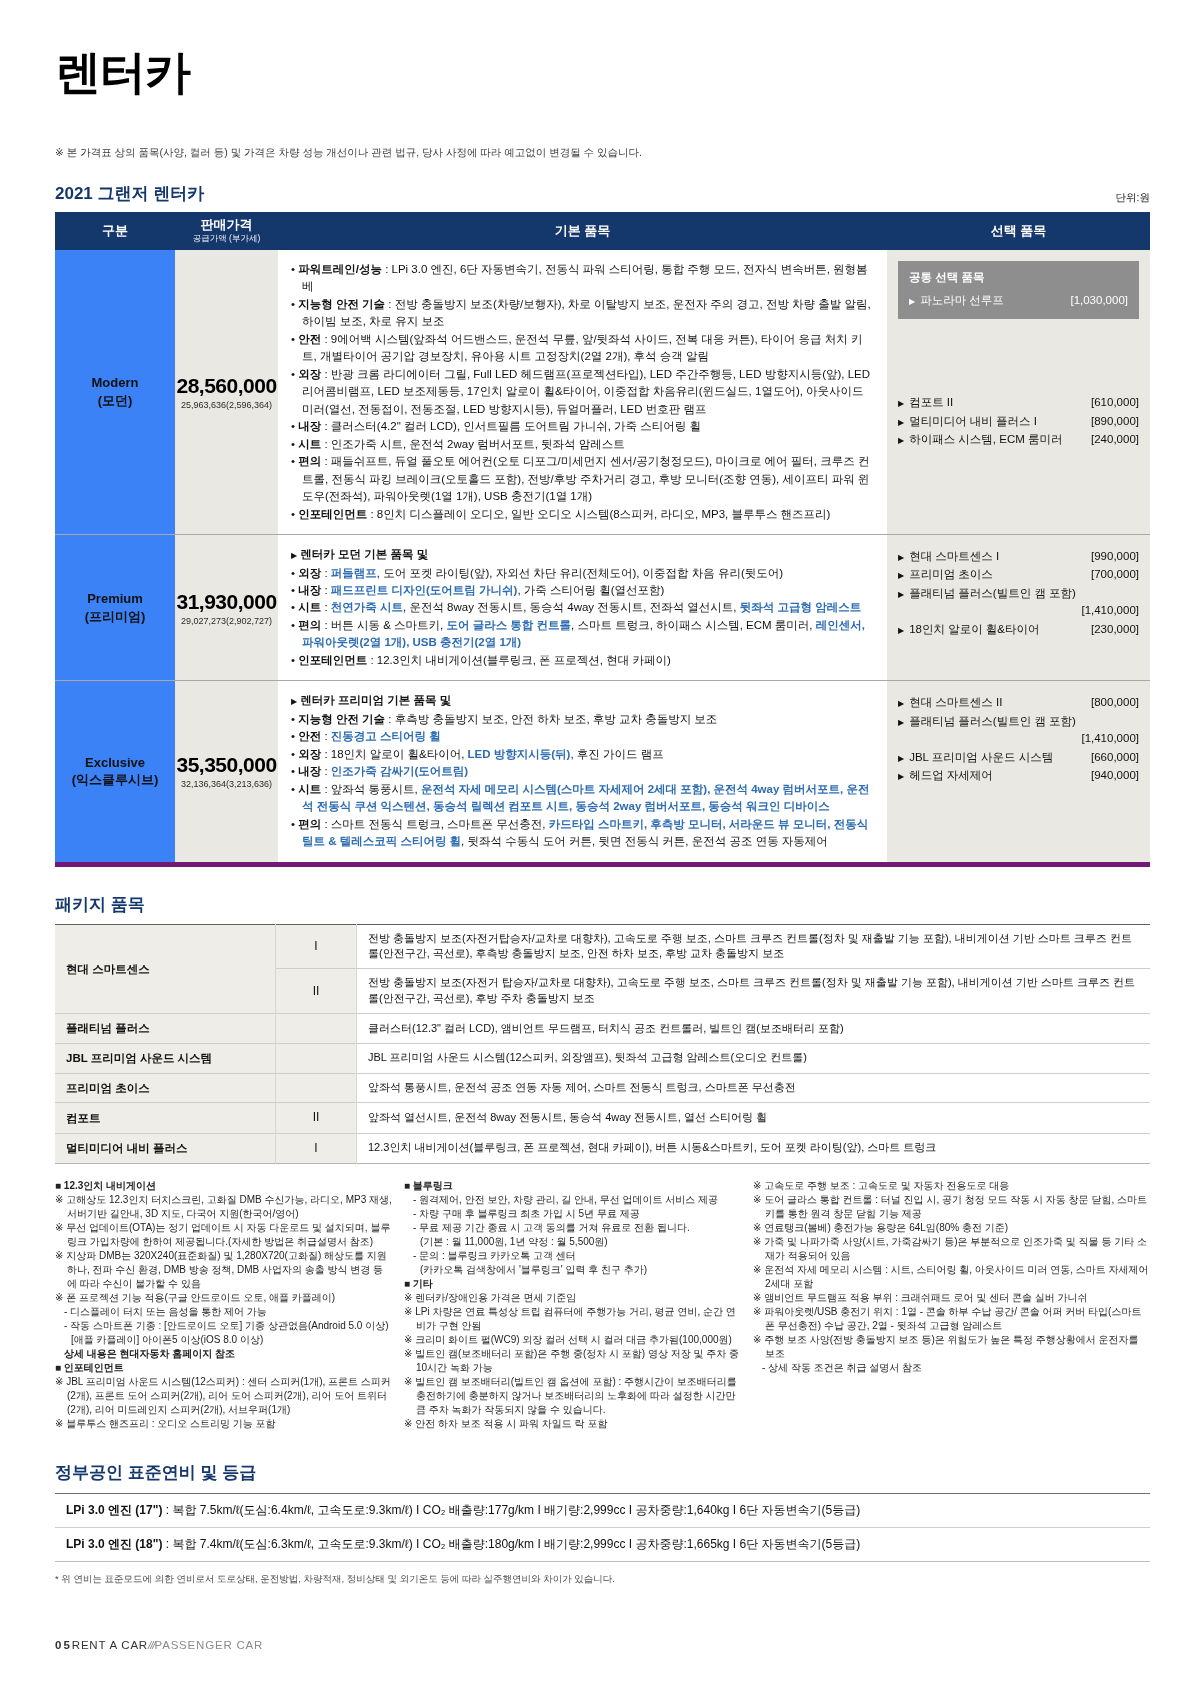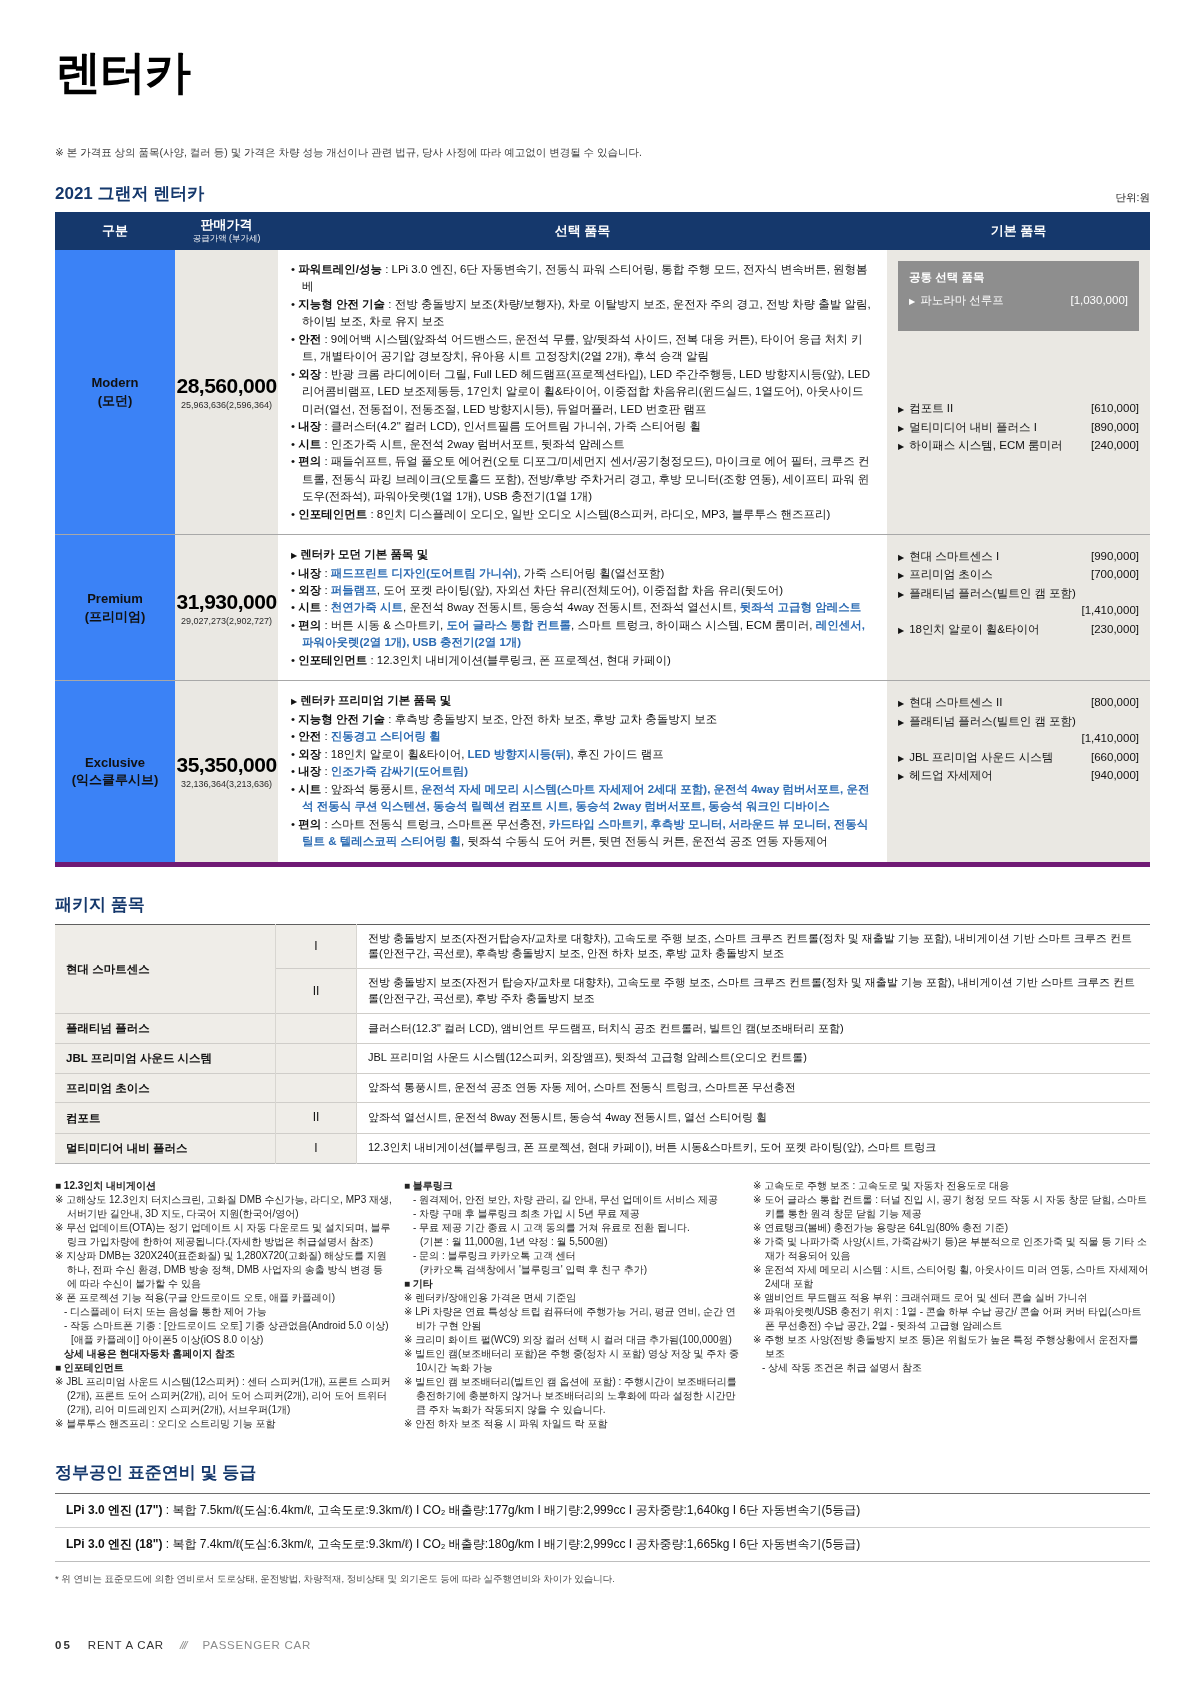--- a/index.html
+++ b/index.html
@@ -25,21 +25,21 @@
   .c-price{background:#eae8e3;display:flex;flex-direction:column;align-items:center;justify-content:center;text-align:center;padding:8px 5px;}
   .price-main{font-size:21px;font-weight:700;letter-spacing:-.5px;color:#000;}
   .price-sub{font-size:9px;margin-top:2px;color:#2b2b2b;}
   .c-feat{padding:11px 14px 11px 13px;font-size:11.5px;line-height:1.52;background:#fff;}
   .bullet,.lead{padding-left:11px;text-indent:-11px;}
   .lead{font-weight:700;margin-bottom:1px;}
   .lead-arr,.arr{font-size:8px;}
   .b-label{font-weight:700;}
   .hl{color:#2d6cb3;font-weight:700;}
   .c-opt{background:#eae8e3;padding:11px;display:flex;flex-direction:column;font-size:11.5px;}
-  .common-box{background:#8e8e8e;color:#fff;padding:9px 11px 22px;}
+  .common-box{background:#8e8e8e;color:#fff;padding:9px 11px 10px;}
   .cb-title{font-weight:700;margin-bottom:7px;font-size:11.5px;}
   .opt{display:flex;flex-wrap:wrap;align-items:baseline;margin:1.5px 0;line-height:1.5;}
   .opt .arr{margin-right:5px;}
   .opt .nm{}
   .opt .pr{margin-left:auto;padding-left:6px;}
   .opts{display:block;}
   .opts.centered{margin:auto 0;}
   .common-box .opt{margin:0;}
 
   table.pkg{width:100%;border-collapse:collapse;margin-top:8px;border-top:1px solid #5f5f5f;border-bottom:1px solid #b5b5b5;}
@@ -56,21 +56,21 @@
   .fn-s2{padding-left:16px;}
   .fn-b{padding-left:9px;font-weight:700;}
 
   .fuel-title{margin-top:30px;}
   .fuel{margin-top:9px;border-top:1px solid #6e6e6e;border-bottom:1px solid #bdbdbd;}
   .fuel-row{padding:8px 11px;font-size:12px;}
   .fuel-row+.fuel-row{border-top:1px solid #cfcfcf;}
   .fuel-engine{font-weight:700;}
   .fuel-note{margin-top:11px;font-size:9.5px;color:#4a4a4a;}
 
-  .pfooter{position:absolute;left:55px;bottom:44px;display:flex;align-items:center;gap:16px;font-size:11.5px;letter-spacing:.8px;color:#333;}
+  .pfooter{position:absolute;left:55px;bottom:44px;display:flex;align-items:center;font-size:11.5px;letter-spacing:.8px;color:#333;}
   .f-page{font-weight:700;letter-spacing:2px;}
   .f-div{color:#8a8a8a;letter-spacing:-1px;font-style:italic;}
   .f-l2{color:#8a8a8a;}
 </style>
 </head>
 <body>
 
 <div class="page">
 
   <h1 class="title">렌터카</h1>
@@ -84,24 +84,24 @@
   <div class="ptable">
     <div class="phead">
       <div>
           <span class="ph-main">구분</span>
         </div>
       <div>
         <span class="ph-main">판매가격</span>
         <span class="ph-sub">공급가액 (부가세)</span>
       </div>
       <div>
+          <span class="ph-main">기본 품목</span>
+        </div>
+      <div>
           <span class="ph-main">선택 품목</span>
-        </div>
-      <div>
-          <span class="ph-main">기본 품목</span>
         </div>
     </div>
     <div>
         <div class="trow">
           <div class="c-trim">
             <div>Modern</div>
             <div>(모던)</div>
           </div>
           <div class="c-price">
             <div class="price-main">28,560,000</div>
@@ -149,22 +149,22 @@
           <div class="c-trim">
             <div>Premium</div>
             <div>(프리미엄)</div>
           </div>
           <div class="c-price">
             <div class="price-main">31,930,000</div>
             <div class="price-sub">29,027,273(2,902,727)</div>
           </div>
           <div class="c-feat">
             <div class="lead"><span class="lead-arr">▶</span> 렌터카 모던 기본 품목 및</div>
+            <div class="bullet">•&nbsp;<span class="b-label">외장</span> : <span class="hl">퍼들램프</span>, 도어 포켓 라이팅(앞), 자외선 차단 유리(전체도어), 이중접합 차음 유리(뒷도어)</div>
             <div class="bullet">•&nbsp;<span class="b-label">내장</span> : <span class="hl">패드프린트 디자인(도어트림 가니쉬)</span>, 가죽 스티어링 휠(열선포함)</div>
-            <div class="bullet">•&nbsp;<span class="b-label">외장</span> : <span class="hl">퍼들램프</span>, 도어 포켓 라이팅(앞), 자외선 차단 유리(전체도어), 이중접합 차음 유리(뒷도어)</div>
             <div class="bullet">•&nbsp;<span class="b-label">시트</span> : <span class="hl">천연가죽 시트</span>, 운전석 8way 전동시트, 동승석 4way 전동시트, 전좌석 열선시트, <span class="hl">뒷좌석 고급형 암레스트</span></div>
             <div class="bullet">•&nbsp;<span class="b-label">편의</span> : 버튼 시동 &amp; 스마트키, <span class="hl">도어 글라스 통합 컨트롤</span>, 스마트 트렁크, 하이패스 시스템, ECM 룸미러, <span class="hl">레인센서, 파워아웃렛(2열 1개), USB 충전기(2열 1개)</span></div>
             <div class="bullet">•&nbsp;<span class="b-label">인포테인먼트</span> : 12.3인치 내비게이션(블루링크, 폰 프로젝션, 현대 카페이)</div>
           </div>
           <div class="c-opt">
             <div class="opts">
               <div class="opt">
                 <span class="arr">▶</span>
                 <span class="nm">현대 스마트센스 I</span>
                 <span class="pr">[990,000]</span>

